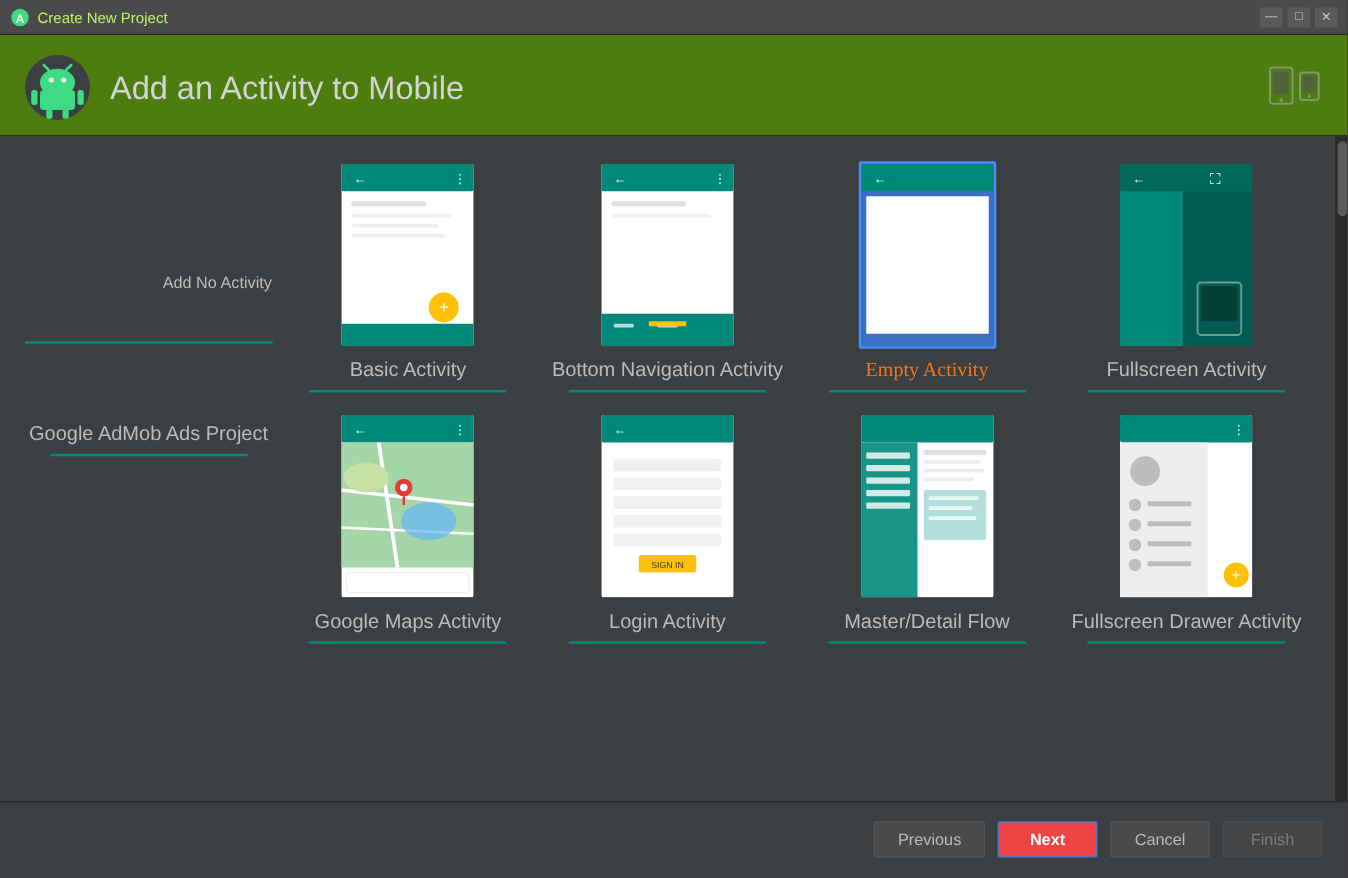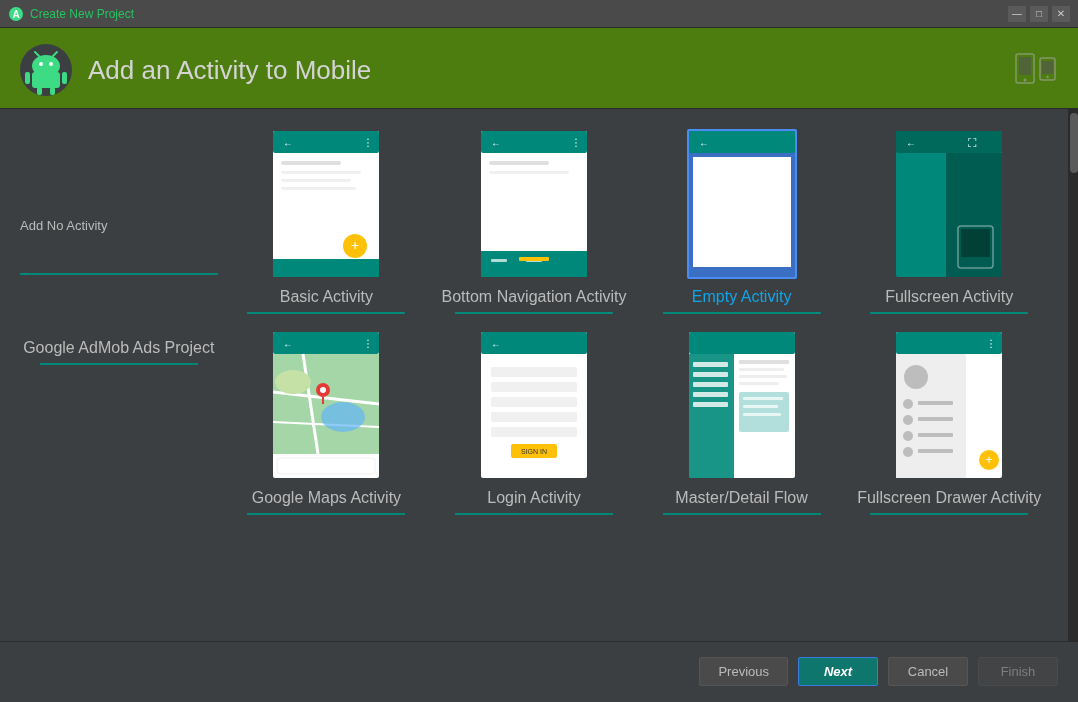--- a/index.html
+++ b/index.html
@@ -22,21 +22,21 @@
       padding: 0 8px;
       border-bottom: 1px solid #2b2b2b;
     }
     .title-bar-icon {
       width: 16px;
       height: 16px;
       margin-right: 6px;
     }
     .title-bar-text {
       font-size: 12px;
-      color: #22c55e;
+      color: #bef264;
       flex: 1;
     }
     .title-bar-controls {
       display: flex;
       gap: 4px;
     }
     .title-bar-btn {
       width: 18px;
       height: 16px;
       background: #5a5a5a;
@@ -118,34 +118,35 @@
       background: #3a6fc4;
     }
     .activity-tile .tile-label {
       margin-top: 8px;
       font-size: 16px;
       color: #bbbbbb;
       text-align: center;
       line-height: 1.3;
     }
     .activity-tile.selected .tile-label {
-      color: #0ea5e9;
+      color: #f97316;
+      font-family: Liberation Serif, serif;
     }
     .activity-tile .tile-underline {
       height: 2px;
       width: 80%;
       background: #00897b;
       margin-top: 4px;
     }
 
     
     .no-activity-tile {
       display: flex;
       flex-direction: column;
-      align-items: flex-start;
+      align-items: flex-end;
       justify-content: center;
       cursor: pointer;
       padding-top: 50px;
       gap: 36px;
     }
     .no-activity-tile .tile-label {
       font-size: 13px;
       color: #bbbbbb;
       text-align: center;
     }
@@ -186,25 +187,24 @@
       font-size: 13px;
       border-radius: 2px;
       cursor: pointer;
       border: 1px solid #555;
       background: #4a4a4a;
       color: #bbbbbb;
       min-width: 80px;
       text-align: center;
     }
     .btn.primary {
-      background: #0f766e;
+      background: #ef4444;
       border-color: #3a7ae0;
       color: #ffffff;
       font-weight: bold;
-      font-style: italic;
     }
     .btn.disabled {
       opacity: 0.5;
       cursor: default;
     }
 
   </style>
 </head>
 <body>
 

